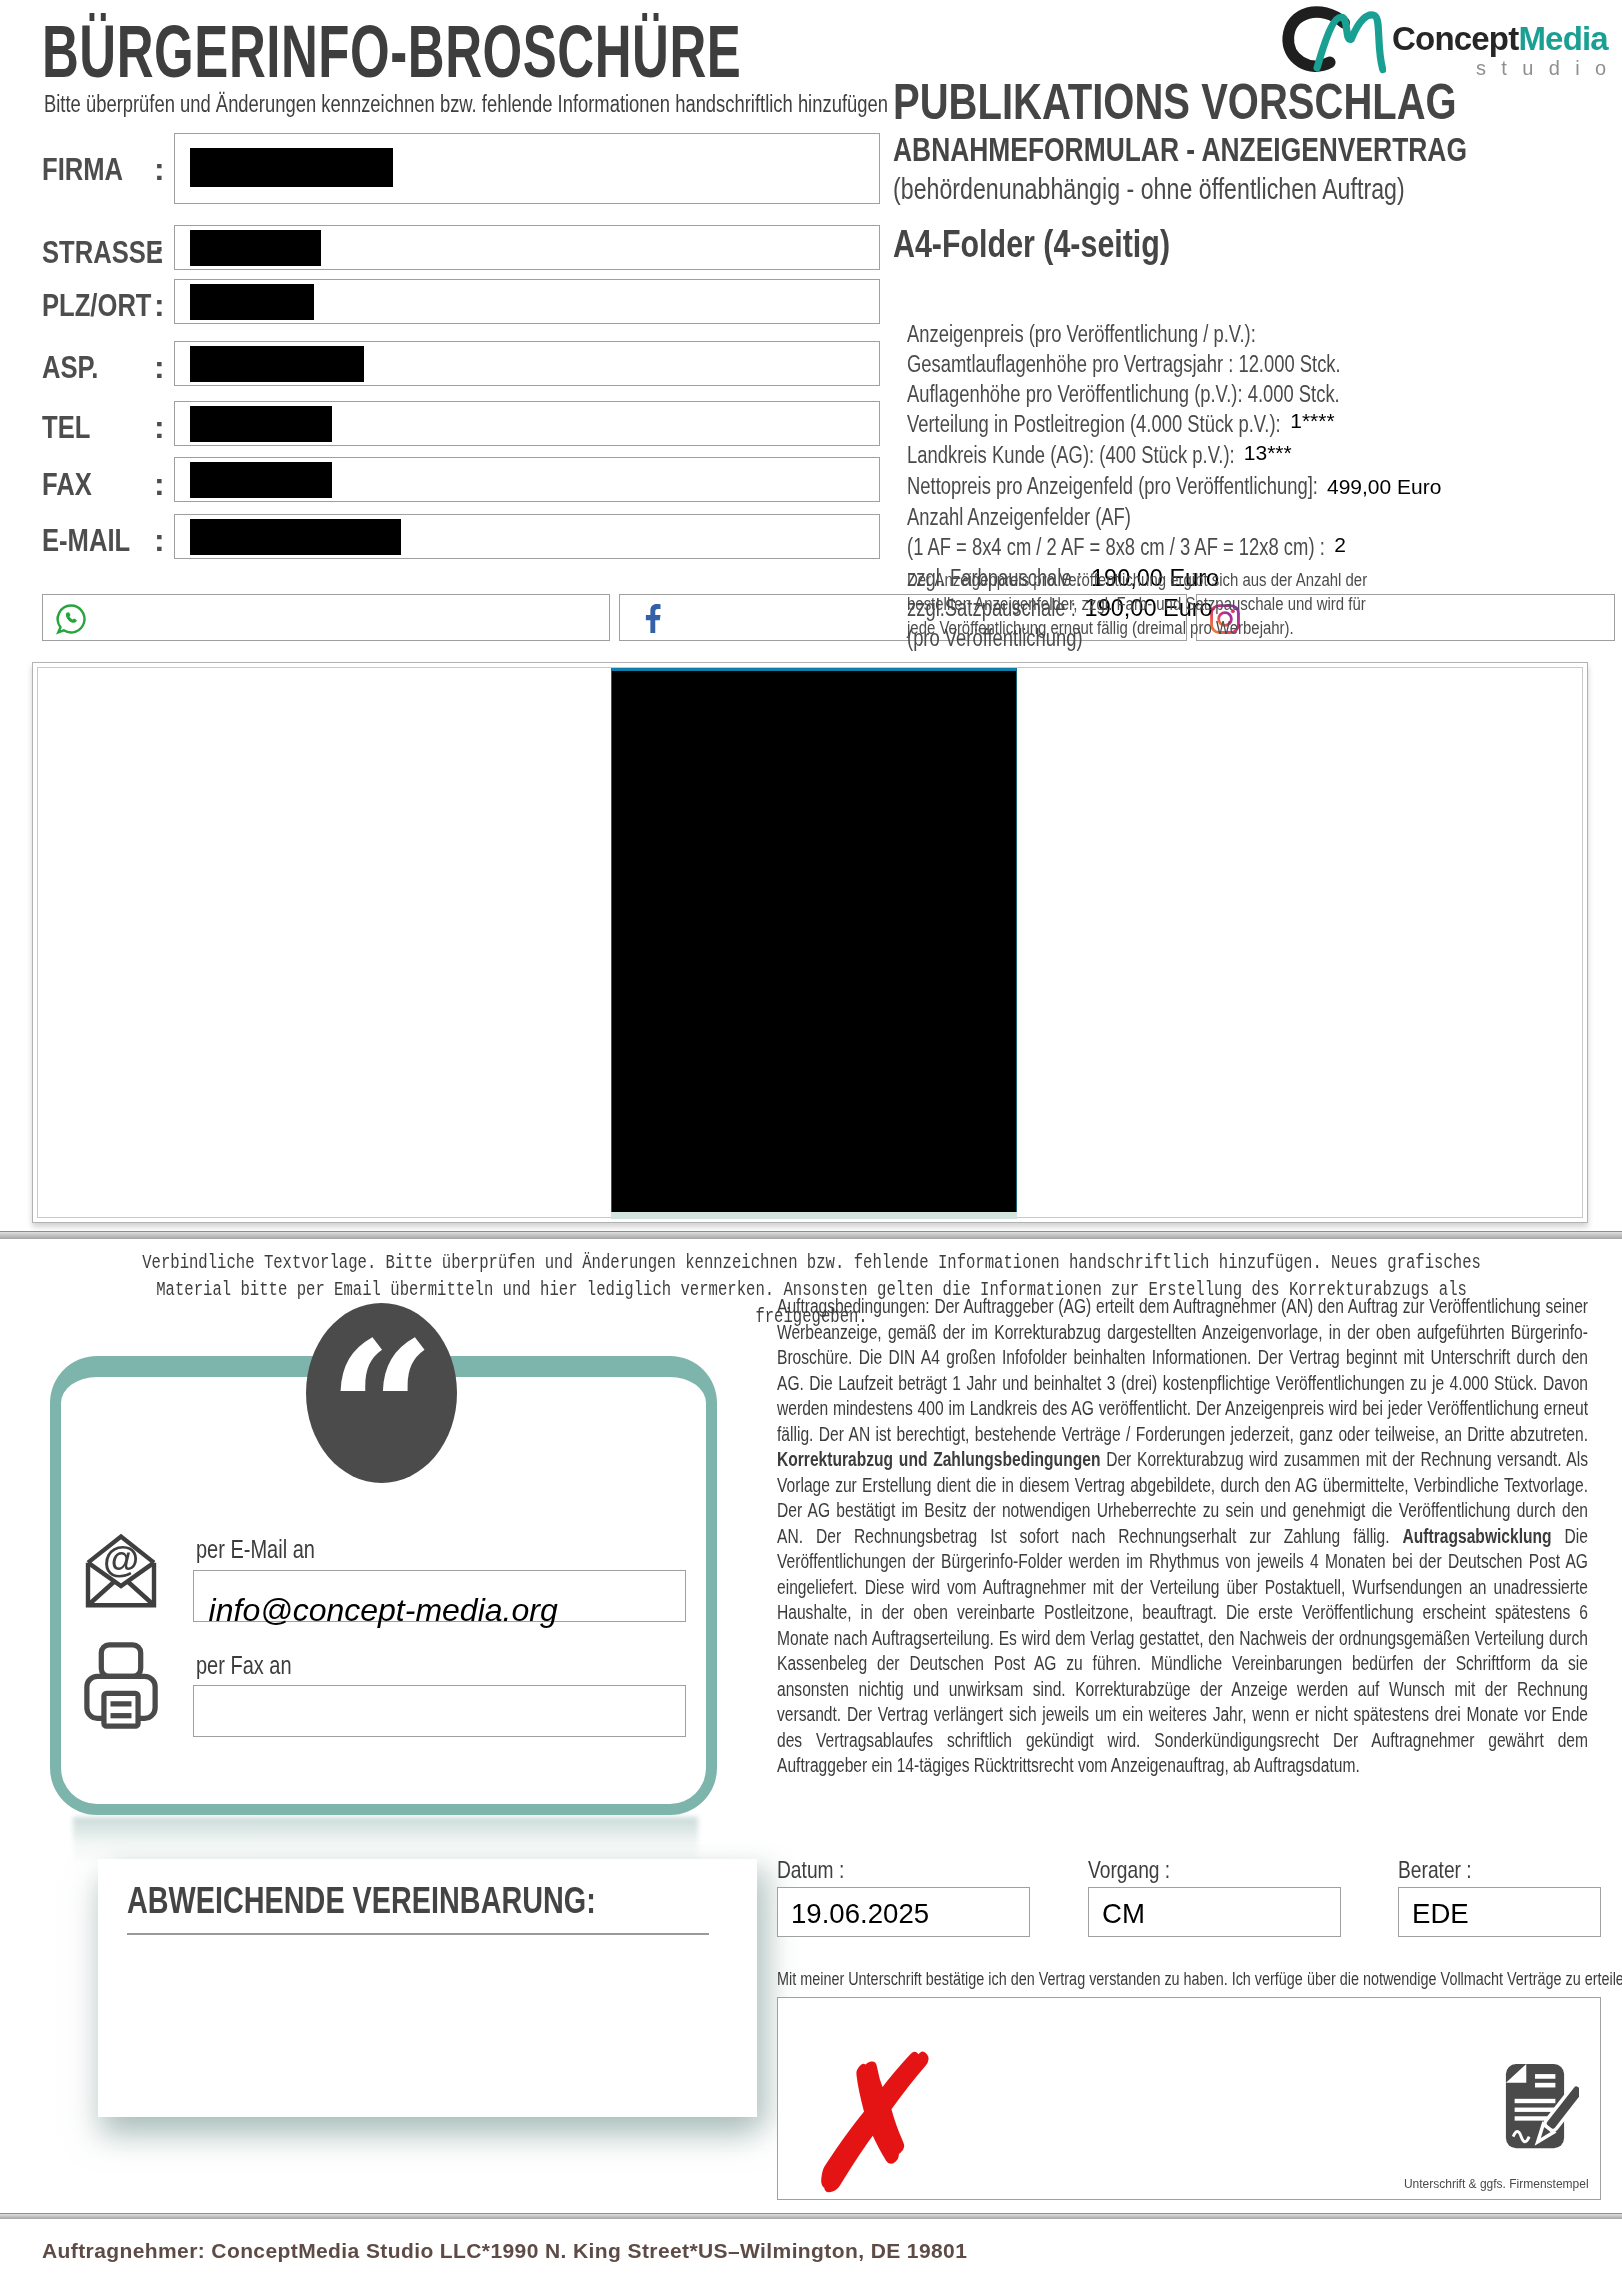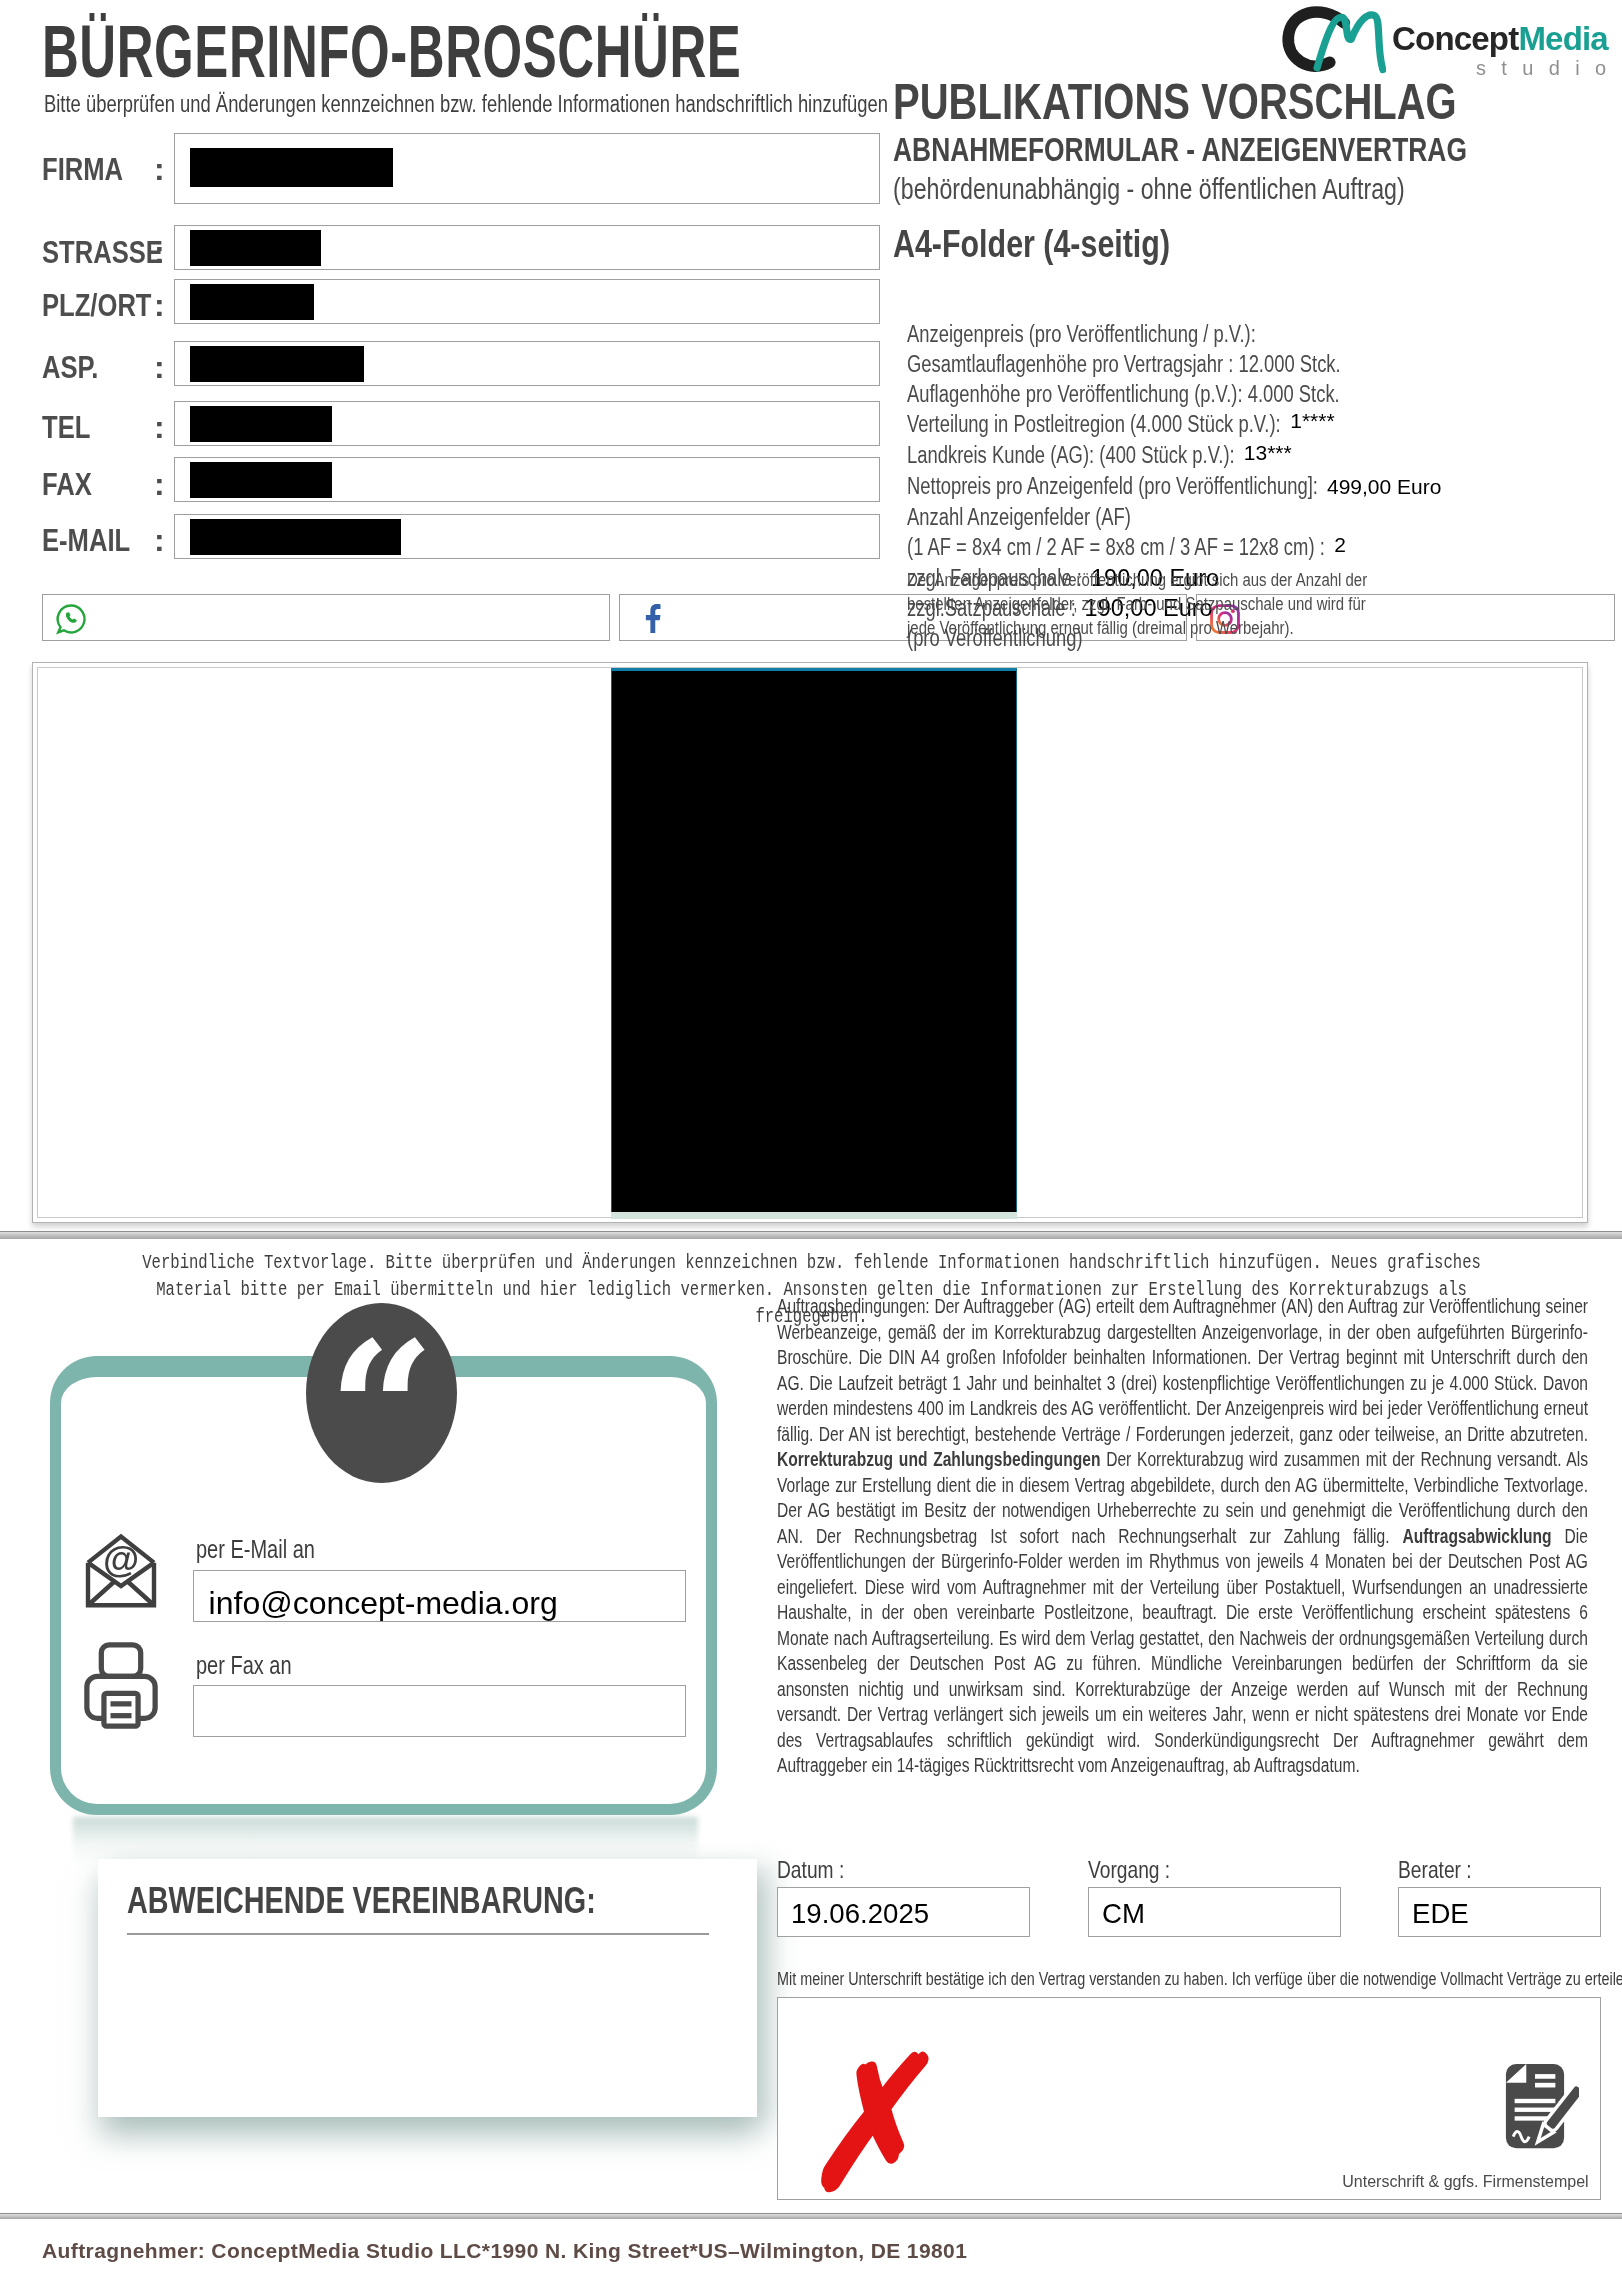--- a/index.html
+++ b/index.html
@@ -26,21 +26,21 @@
   .prop-note{font-size:29px;font-weight:normal;color:#4a4a4a;line-height:37px;}
   .prop-prod{font-size:38px;color:#454545;line-height:52px;margin-top:9.7px;}
   .price-line{font-size:23px;line-height:30px;color:#4a4a4a;white-space:nowrap;}
   .price-line .val{font-size:21px;}
   .fineprint{font-size:18.7px;line-height:24px;color:#4c4c4c;}
   .terms{font-size:19.5px;line-height:25.5px;color:#3c3c3c;text-align:justify;}
   .divider{background:linear-gradient(#dedede,#a5a5a5);border-top:0.8px solid #8d8d8d;}
   .note-mid{font-size:20px;line-height:27px;color:#3f3f3f;}
   .panel{border:11.4px solid #7db5ac;border-top-width:21px;border-radius:47px;background:#fff;box-sizing:border-box;}
   .input{border:1.6px solid #a0a0a0;background:#fff;box-sizing:border-box;font-family:"Liberation Sans",sans-serif;}
-  .caption-small{font-size:16px;color:#4a4a4a;text-align:right;}
+  .caption-small{font-size:12px;color:#4a4a4a;text-align:right;}
   .footer-text{font-size:21px;font-weight:bold;color:#5e4b46;letter-spacing:0.4px;}
   svg{display:block;}
 </style>
 </head>
 <body>
 
 <div id="page">
 
   <h1 class="abs title condT" style="left:42px;top:8px;">BÜRGERINFO-BROSCHÜRE</h1>
   <div class="abs subtitle cond nw" style="left:44px;top:91px;">Bitte überprüfen und Änderungen kennzeichnen bzw. fehlende Informationen handschriftlich hinzufügen</div>
@@ -178,21 +178,21 @@
     <svg width="88" height="89" viewBox="0 0 64 64" fill="none" stroke="#3f3f3f" stroke-width="3.2">
       <path d="M8 27 L32 8 L56 27"></path>
       <path d="M8 27 V58 H56 V27"></path>
       <path d="M8 58 L28 40 M56 58 L36 40"></path>
       <path d="M8 27 L32 44 L56 27"></path>
       <text x="32" y="34" text-anchor="middle" font-size="27" font-weight="bold" fill="#3f3f3f" stroke="none" font-family="Liberation Sans, sans-serif">@</text>
     </svg>
   </span>
   <div class="abs cond nw" style="left:196px;top:1535px;font-size:25px;color:#3c3c3c;">per E-Mail an</div>
   <div class="abs input" style="left:193px;top:1570px;width:493px;height:52px;">
-    <span style="position:absolute;left:14.6px;top:14px;font-size:32px;color:#000;">info@concept-media.org</span>
+    <span style="position:absolute;left:14.6px;top:21px;font-size:32px;color:#000;font-style:italic;">info@concept-media.org</span>
   </div>
 
   <span class="abs" style="left:79px;top:1640px;">
     <svg width="84" height="91" viewBox="0 0 64 68" fill="none" stroke="#4a4a4a" stroke-width="4">
       <rect x="17" y="3" width="30" height="24" rx="6"></rect>
       <rect x="6" y="27" width="52" height="32" rx="8"></rect>
       <rect x="19" y="40" width="26" height="25" rx="2" fill="#fff"></rect>
       <line x1="24" y1="48" x2="40" y2="48"></line>
       <line x1="24" y1="57" x2="40" y2="57"></line>
     </svg>

